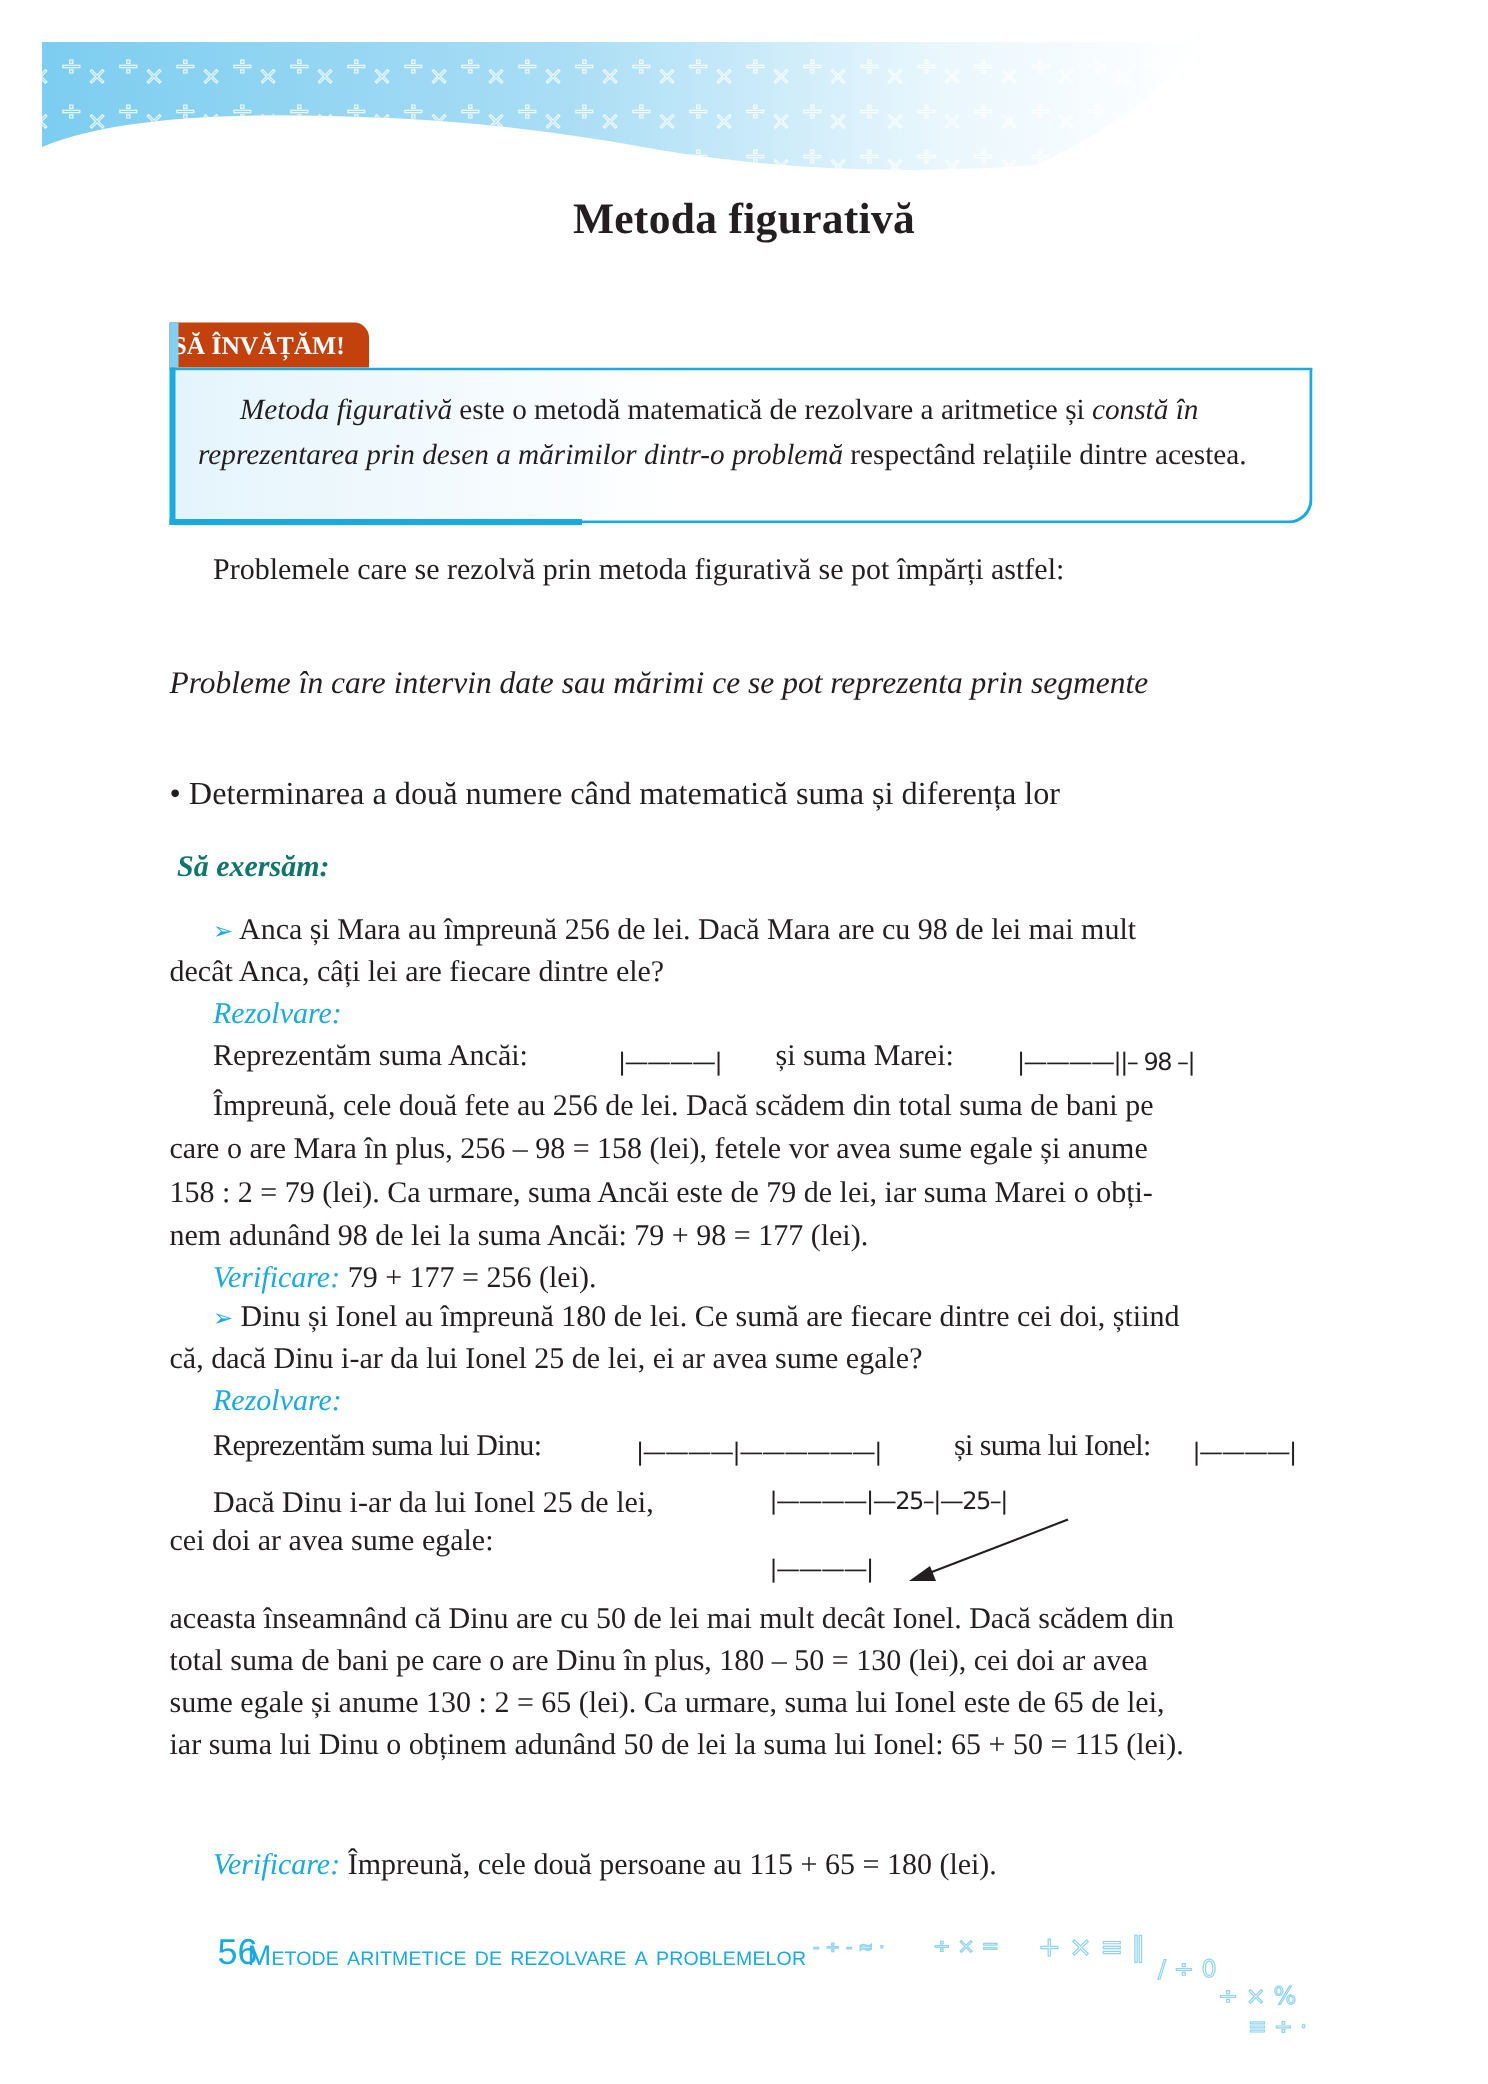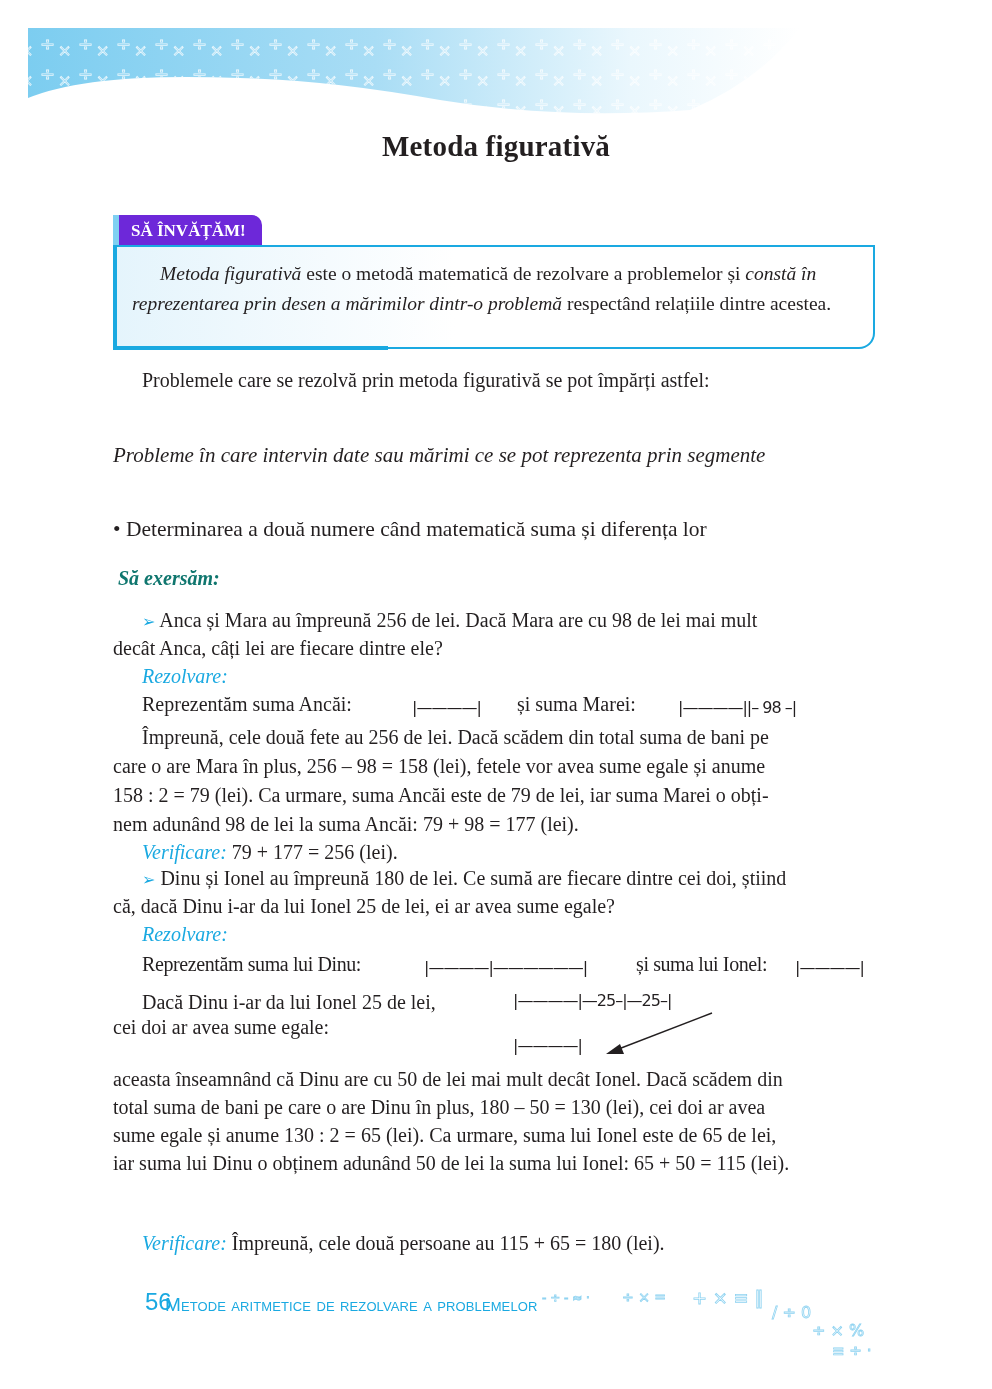--- a/index.html
+++ b/index.html
@@ -3,22 +3,22 @@
 <meta charset="utf-8">
 <style>
   html, body { margin: 0; padding: 0; background: #ffffff; }
   body { width: 992px; height: 1389px; position: relative; overflow: hidden;
          font-family: "Liberation Serif", "DejaVu Serif", serif; color: #231f20; }
   .banner { position: absolute; left: 0; top: 0; width: 992px; height: 130px; }
   .footer-deco { position: absolute; right: 40px; top: 1280px; width: 420px; height: 90px; }
   .title { position: absolute; top: 130px; left: 0; width: 992px; text-align: center;
            font-size: 29px; font-weight: bold; letter-spacing: 0.2px; }
   .learn-box { position: absolute; left: 113px; top: 215px; width: 766px; height: 140px; }
-  .learn-tab { position: absolute; left: 0; top: 0; height: 30px; padding: 0 16px 0 18px;
-               background: #6d28d9; color: #fff; font-weight: bold; font-size: 17px;
+  .learn-tab { position: absolute; left: 0; top: 0; height: 30px; padding: 0 16px 0 2px;
+               background: #c2410c; color: #fff; font-weight: bold; font-size: 17px;
                line-height: 32px; border-top-right-radius: 10px; }
   .learn-tab::before { content: ""; position: absolute; left: 0; top: 0; width: 6px; height: 100%; background: #7fd0f2; }
   .learn-body { position: absolute; left: 0; top: 30px; width: 762px; height: 104px;
                 border: 2.5px solid #1aa9e1; border-left: none; border-bottom-right-radius: 16px;
                 background: linear-gradient(90deg, #e4f4fc 0%, #ffffff 45%);
                 box-sizing: border-box; }
   .learn-body::before { content: ""; position: absolute; left: 0; top: -2.5px; width: 4px; height: calc(100% + 5px); background: #1aa9e1; }
   .learn-body::after { content: ""; position: absolute; left: 0; bottom: -2.5px; width: 275px; height: 4px; background: #1aa9e1; }
   .learn-text { position: absolute; left: 19px; top: 12px; width: 730px; font-size: 19.5px; line-height: 29.5px; text-indent: 28px; }
   .p { position: absolute; font-size: 20px; line-height: 29px; }
@@ -51,21 +51,21 @@
   <path d="M28 28 L800 28 Q760 80 690 110 Q560 120 440 100 Q330 80 240 78 Q90 72 28 98 Z" fill="url(#sym)"></path>
   <path d="M800 28 L975 28 Q930 70 860 98 Q800 115 720 118 Q790 80 800 28 Z" fill="#ffffff"></path>
   <path d="M810 40 Q860 30 960 26 Q900 70 820 100" fill="url(#sym)" opacity="0.6" stroke="none"></path>
 </svg>
 
 <div class="title">Metoda figurativă</div>
 
 <div class="learn-box">
   <div class="learn-tab">SĂ ÎNVĂȚĂM!</div>
   <div class="learn-body">
-    <div class="learn-text"><i>Metoda figurativă</i><span> este o metodă matematică de rezolvare a problemelor și </span><i>constă în reprezentarea prin desen a mărimilor dintr-o problemă</i><span> respectând relațiile dintre acestea.</span></div>
+    <div class="learn-text"><i>Metoda figurativă</i><span> este o metodă matematică de rezolvare a aritmetice și </span><i>constă în reprezentarea prin desen a mărimilor dintr-o problemă</i><span> respectând relațiile dintre acestea.</span></div>
   </div>
 </div>
 
 <div class="p" style="left:142px; top:366px;">Problemele care se rezolvă prin metoda figurativă se pot împărți astfel:</div>
 
 <div class="heading-i">Probleme în care intervin date sau mărimi ce se pot reprezenta prin segmente</div>
 
 <div class="bullet">• Determinarea a două numere când matematică suma și diferența lor</div>
 
 <div class="exercise-label">Să exersăm:</div>

